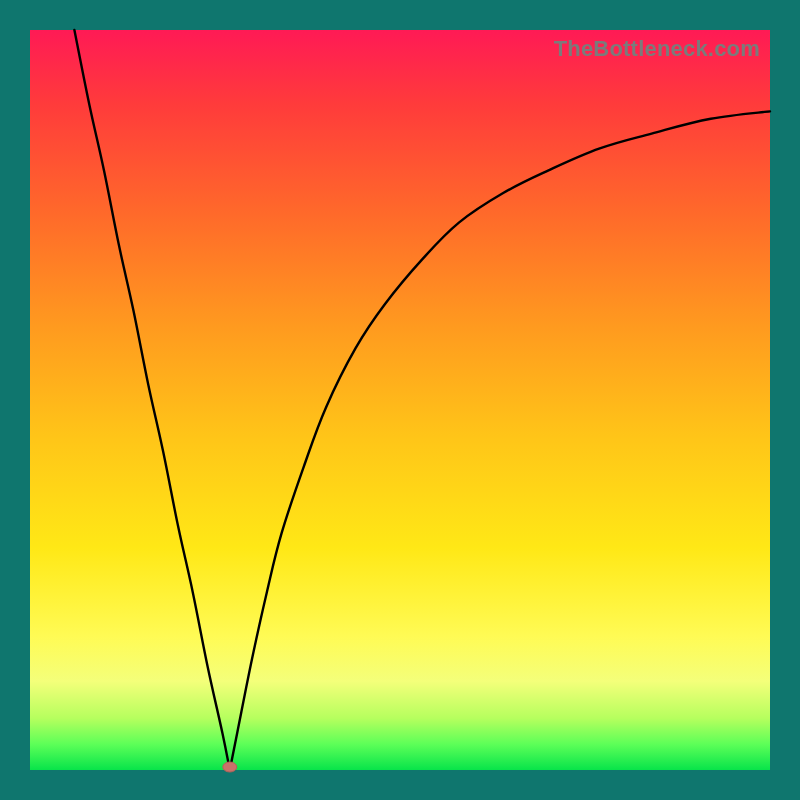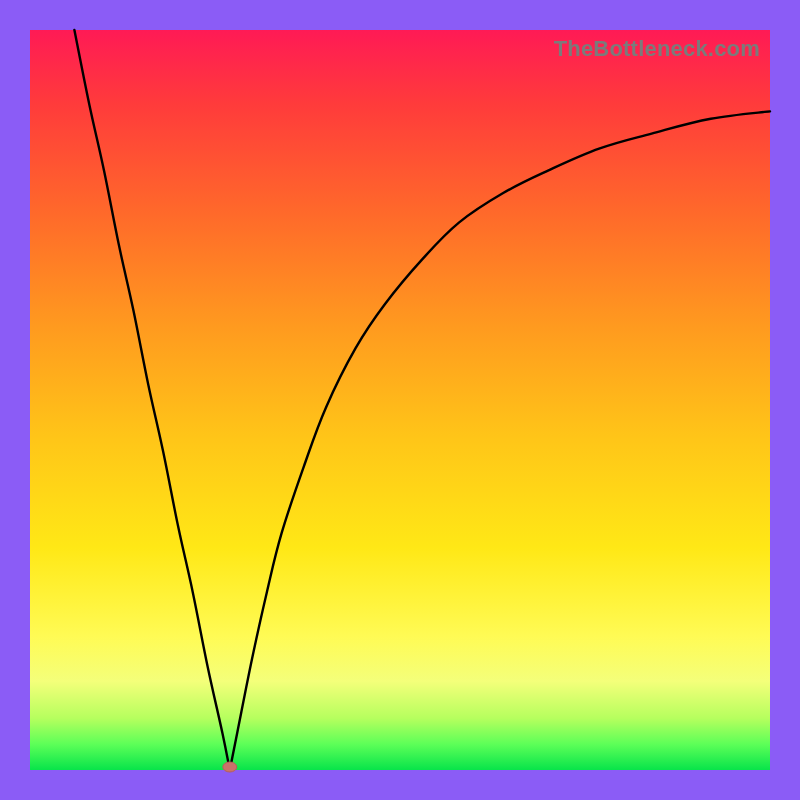--- a/index.html
+++ b/index.html
@@ -8,21 +8,21 @@
     width: 800px;
     height: 800px;
     overflow: hidden;
     background: #000;
     font-family: Arial, Helvetica, sans-serif;
   }
   .frame {
     position: relative;
     width: 800px;
     height: 800px;
-    background: #8b5cf6;
+    background: #0f766e;
   }
   .plot-area {
     position: absolute;
     left: 30px;
     top: 30px;
     width: 740px;
     height: 740px;
     background: linear-gradient(to bottom,
       #ff1a55 0%,
       #ff3b3b 10%,

